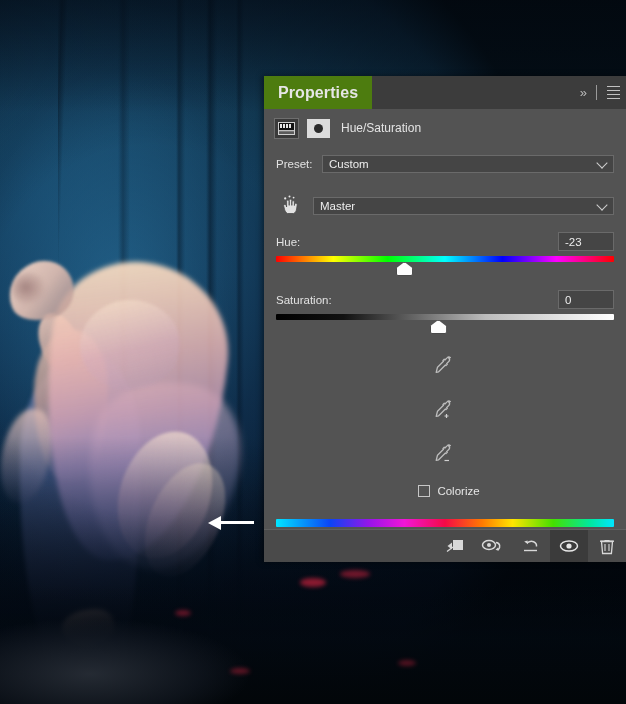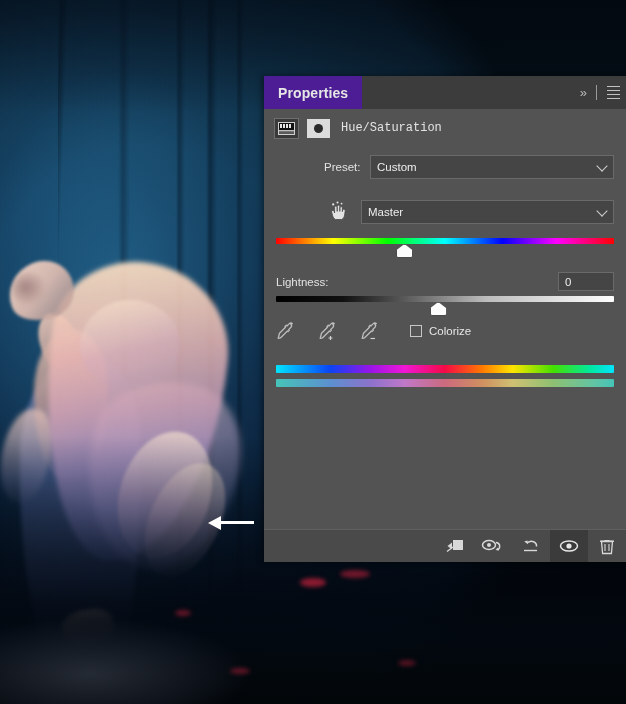--- a/index.html
+++ b/index.html
@@ -200,24 +200,24 @@
     position: relative;
     height: 33px;
     background: #3c3c3c;
     display: flex;
     align-items: stretch;
   }
   .panel-tab {
     padding: 0 14px;
     display: flex;
     align-items: center;
-    font-size: 14px;
+    font-size: 16px;
     font-weight: bold;
     color: #e6e6e6;
-    background: #4c1d95;
+    background: #4d7c0f;
     letter-spacing: .1px;
   }
   .tabbar-spacer { flex: 1; }
   .tabbar-right {
     display: flex;
     align-items: center;
     gap: 8px;
     padding-right: 4px;
   }
   .icon-chevrons {
@@ -270,45 +270,43 @@
   }
   .mask-thumb span {
     width: 9px; height: 9px; border-radius: 50%;
     background: #2b2b2b;
     display: block;
   }
   .adj-title {
     font-size: 12px;
     color: #e4e4e4;
     padding-left: 3px;
-    font-family: Liberation Mono, monospace;
   }
 
   .panel-body {
     padding: 0 12px;
     background: #535353;
   }
 
   
   .row {
     display: flex;
     align-items: center;
     margin-bottom: 0;
-    margin-left: 48px;
   }
   .row-label {
     font-size: 11.5px;
     color: #e2e2e2;
     white-space: nowrap;
   }
 
   .select-box {
     position: relative;
     flex: 1;
-    height: 24px;
+    height: 18px;
     background: #454545;
     border: 1px solid #6a6a6a;
     box-sizing: border-box;
     display: flex;
     align-items: center;
     padding: 0 6px;
     font-size: 11.5px;
     color: #ededed;
   }
   .select-caret {
@@ -383,22 +381,23 @@
     border: 1px solid #4a4a4a;
     box-sizing: border-box;
     clip-path: polygon(50% 0%, 100% 46%, 100% 100%, 0% 100%, 0% 46%);
     border-radius: 2px;
   }
 
   
   .dropper-row {
     display: flex;
     align-items: center;
-    margin-top: 2px;
+    margin-top: 18px;
     gap: 20px;
+    flex-direction: column;
   }
   .dropper {
     width: 22px; height: 24px;
     display: flex; align-items: center; justify-content: center;
   }
   .colorize-wrap {
     display: flex;
     align-items: center;
     gap: 7px;
     margin-left: 8px;
@@ -548,30 +547,36 @@
           <circle cx="14.6" cy="3.6" r="0.9" fill="#e8e8e8"></circle>
         </svg>
       </span>
       <span class="select-box">
         <span>Master</span>
         <span class="select-caret"></span>
       </span>
     </div>
 
     <div class="slider-block">
+      <div class="slider-head">
+        <span class="row-label">Hue:</span>
+        <span class="value-field">
+          <span>-23</span>
+        </span>
+      </div>
       <div class="slider-track-wrap">
         <div class="slider-track track-hue"></div>
         <div class="slider-thumb" id="thumb-hue" style="left: 38%;"></div>
       </div>
     </div>
 
 
     <div class="slider-block">
       <div class="slider-head">
-        <span class="row-label">Lightness:</span>
+        <span class="row-label">Saturation:</span>
         <span class="value-field">
           <span>0</span>
         </span>
       </div>
       <div class="slider-track-wrap">
         <div class="slider-track track-light"></div>
         <div class="slider-thumb" id="thumb-light" style="left: 48%;"></div>
       </div>
     </div>
 

